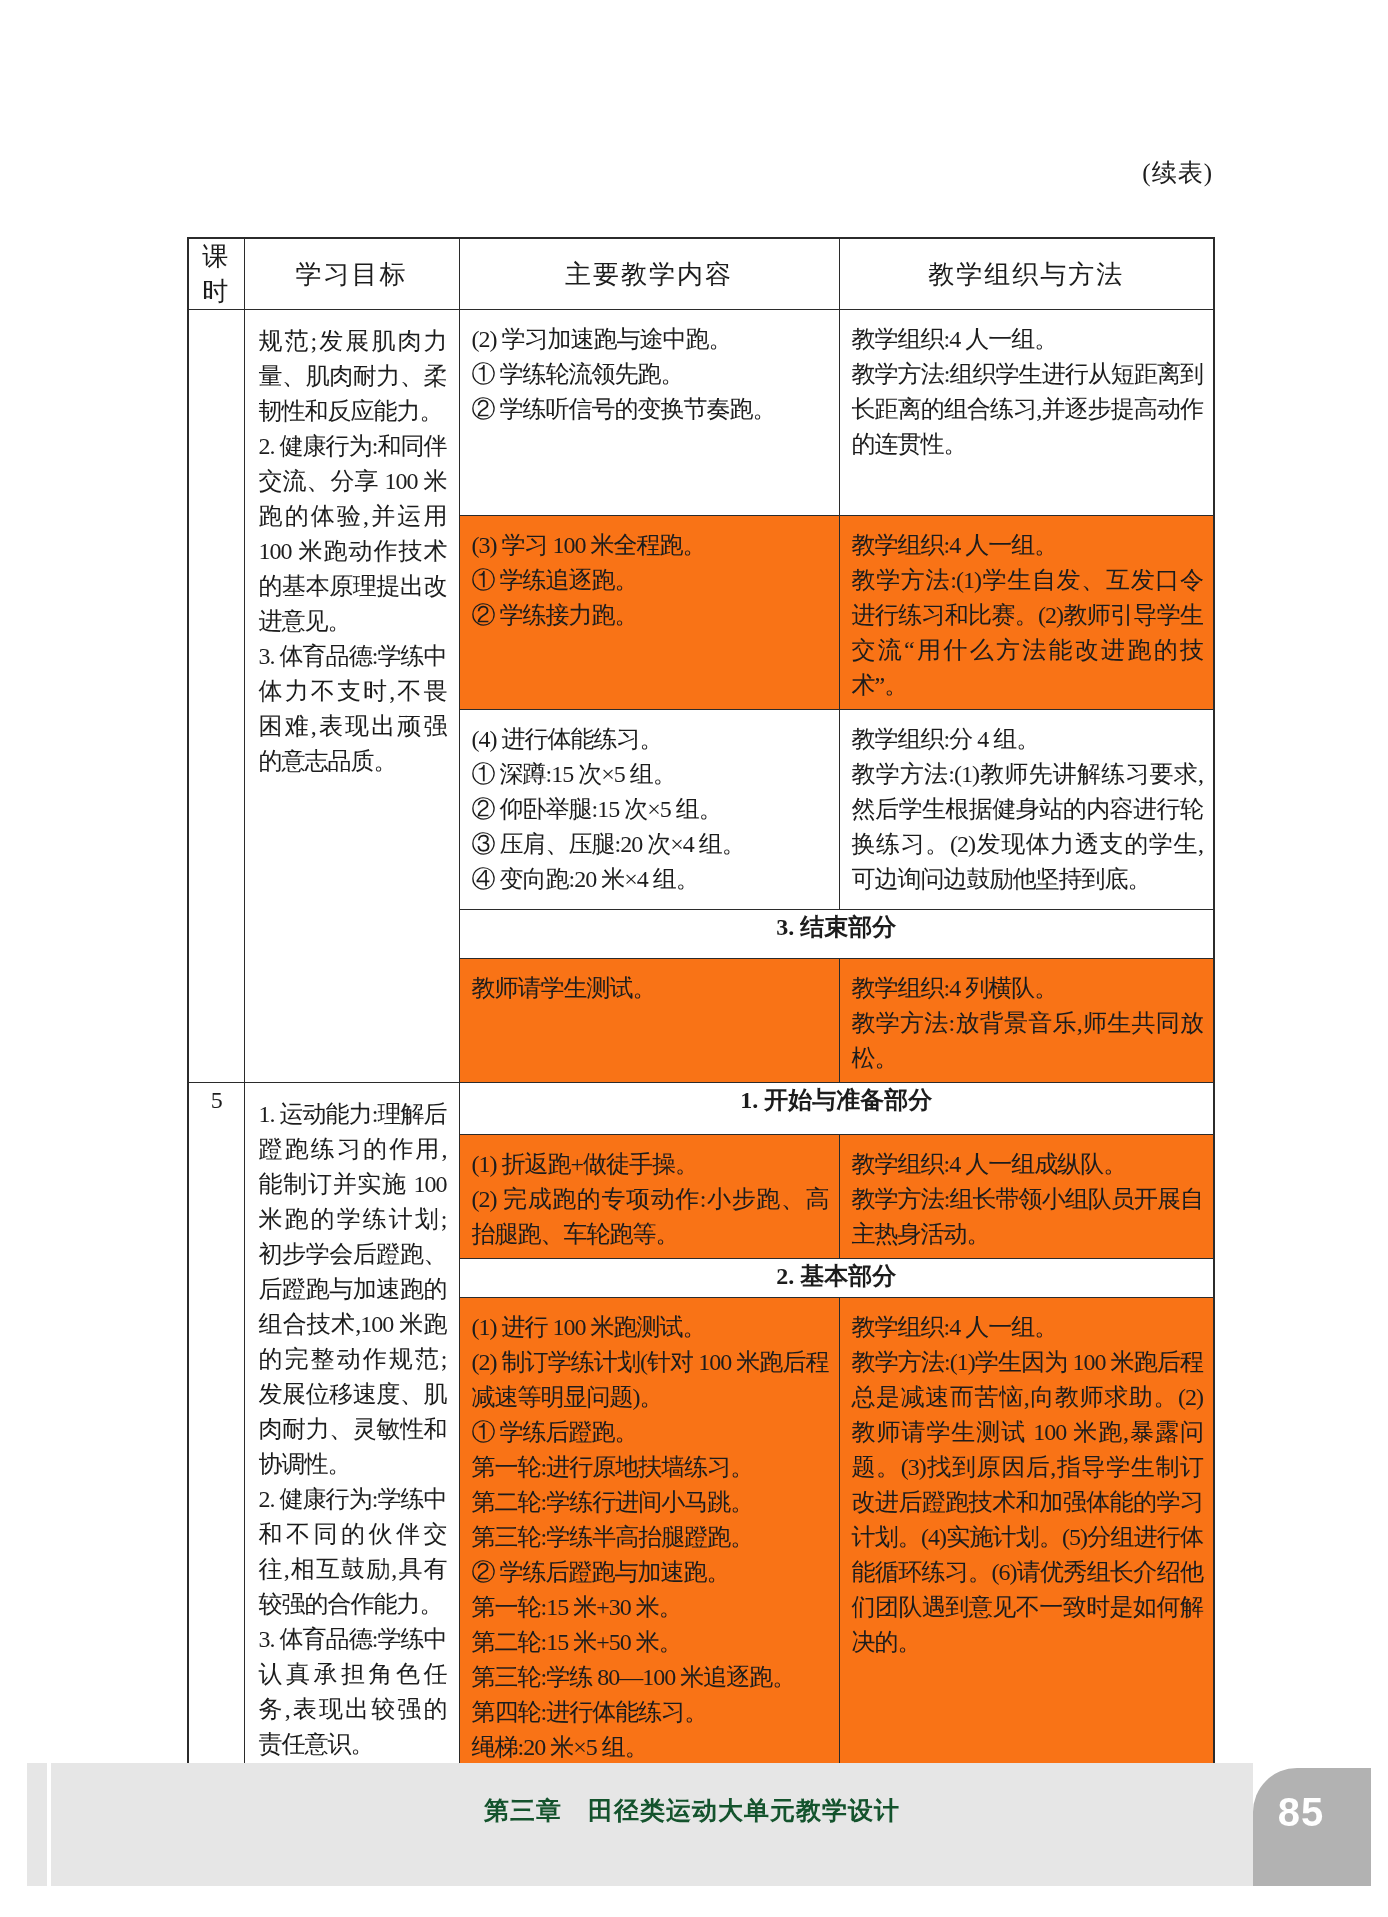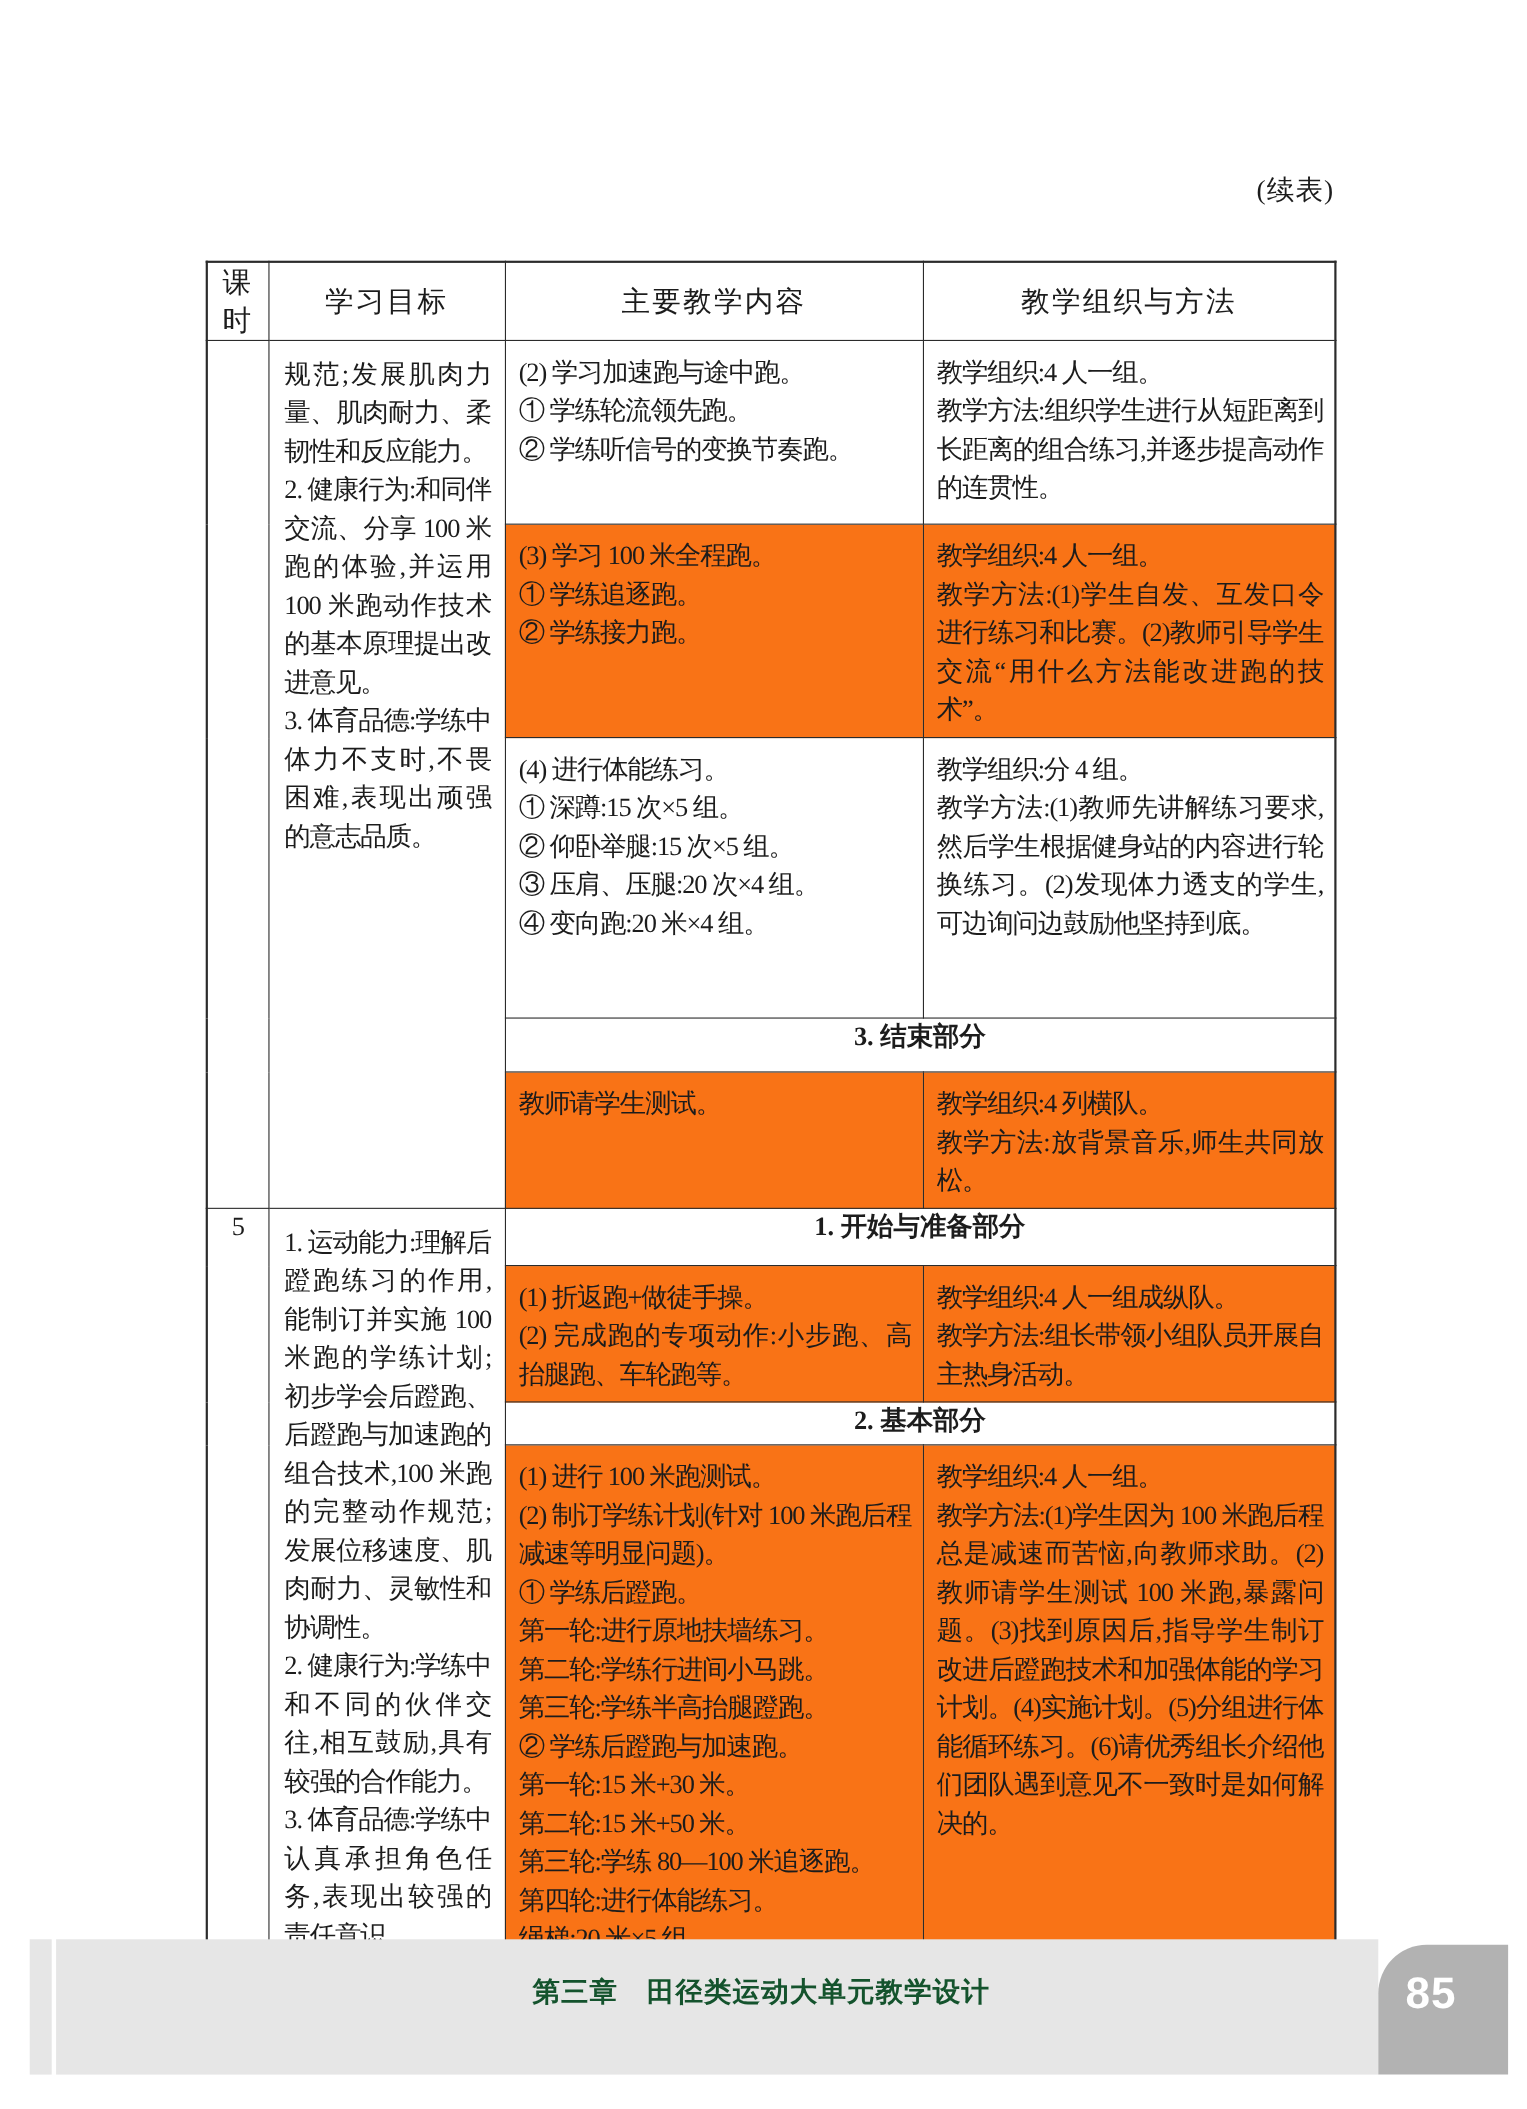--- a/index.html
+++ b/index.html
@@ -77,21 +77,21 @@
       <col style="width:375px">
   </colgroup>
   <tbody>
       <tr style="height:60px">
     <th>课时</th>
     <th>学习目标</th>
     <th>主要教学内容</th>
     <th>教学组织与方法</th>
   </tr>
 
-  <tr style="height:167px">
+  <tr style="height:206px">
     <td class="keshi-td" rowspan="5">
       <div class="cell"></div>
     </td>
     <td class="goal-td" rowspan="5">
       <div class="cell">规范;发展肌肉力量、肌肉耐力、柔韧性和反应能力。
 2. 健康行为:和同伴交流、分享 100 米跑的体验,并运用 100 米跑动作技术的基本原理提出改进意见。
 3. 体育品德:学练中体力不支时,不畏困难,表现出顽强的意志品质。</div>
     </td>
     <td>
       <div class="cell">(2) 学习加速跑与途中跑。
@@ -109,21 +109,21 @@
       <div class="cell">(3) 学习 100 米全程跑。
 ① 学练追逐跑。
 ② 学练接力跑。</div>
     </td>
     <td class="shade">
       <div class="cell">教学组织:4 人一组。
 教学方法:(1)学生自发、互发口令进行练习和比赛。(2)教师引导学生交流“用什么方法能改进跑的技术”。</div>
     </td>
   </tr>
 
-  <tr style="height:255px">
+  <tr style="height:200px">
     <td>
       <div class="cell">(4) 进行体能练习。
 ① 深蹲:15 次×5 组。
 ② 仰卧举腿:15 次×5 组。
 ③ 压肩、压腿:20 次×4 组。
 ④ 变向跑:20 米×4 组。</div>
     </td>
     <td>
       <div class="cell">教学组织:分 4 组。
 教学方法:(1)教师先讲解练习要求,然后学生根据健身站的内容进行轮换练习。(2)发现体力透支的学生,可边询问边鼓励他坚持到底。</div>

